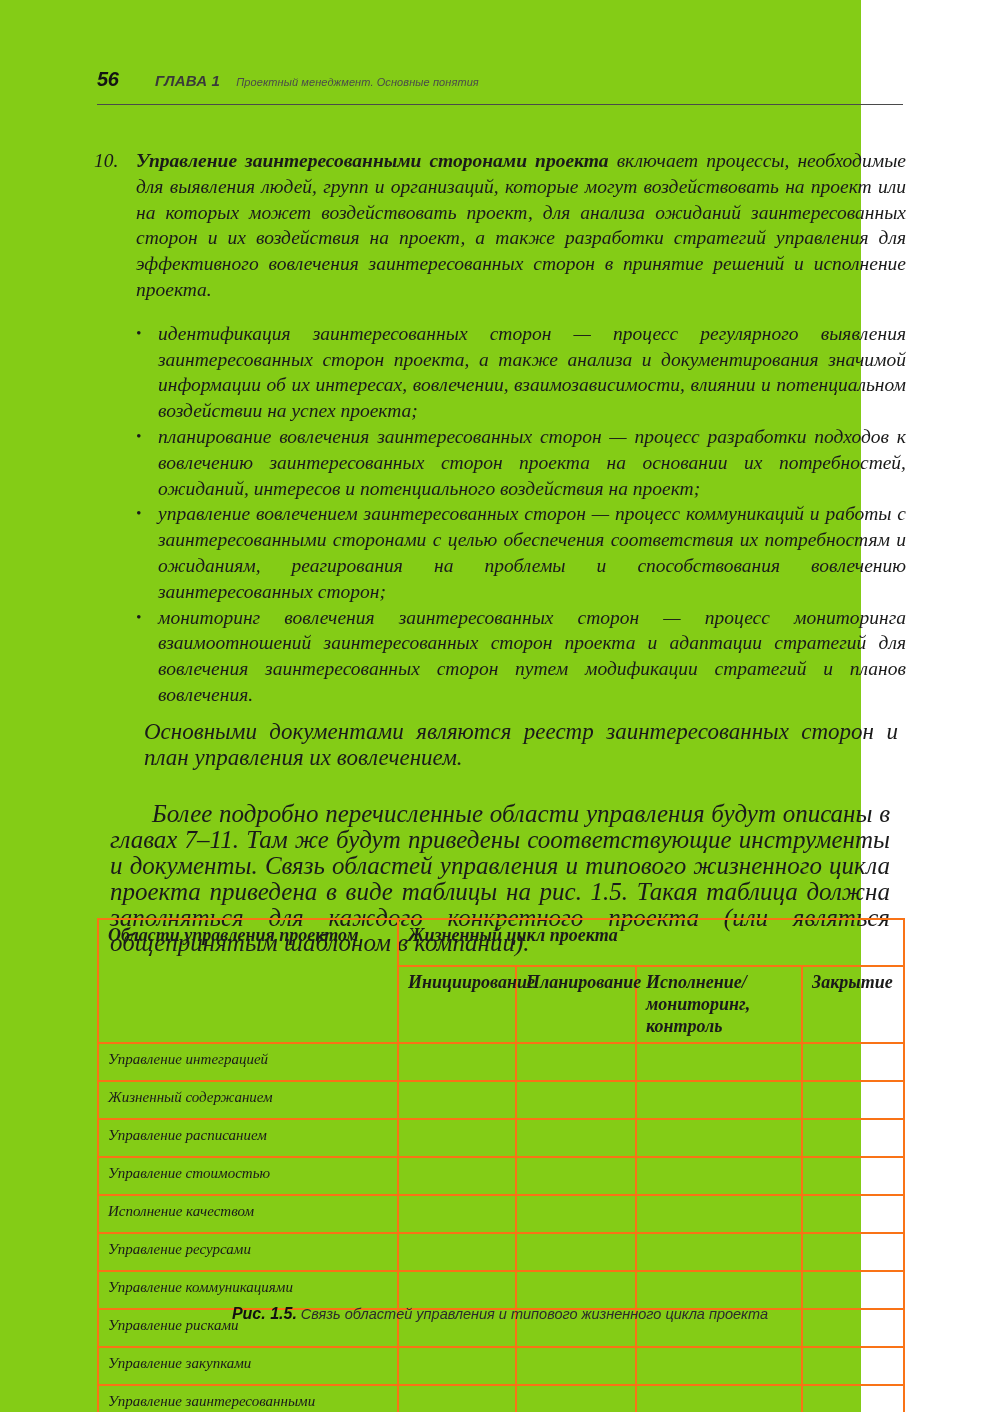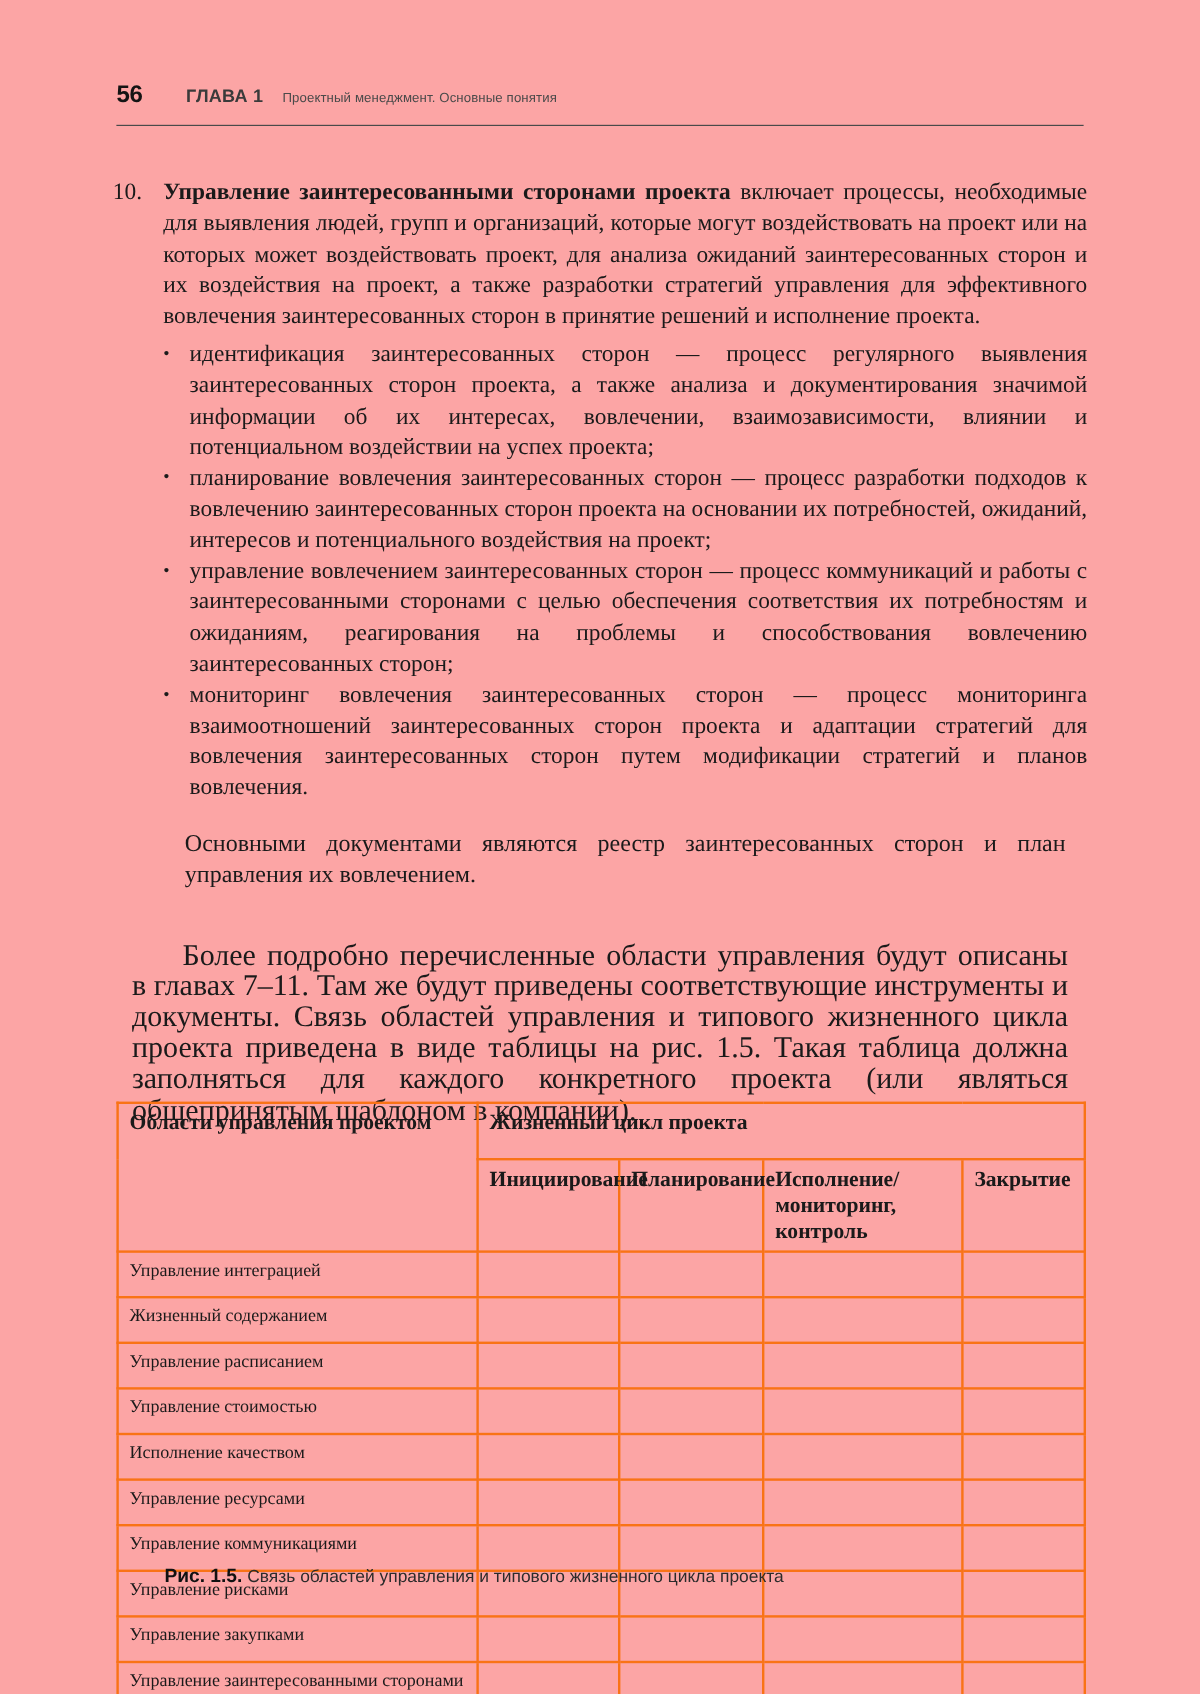--- a/index.html
+++ b/index.html
@@ -13,23 +13,24 @@
     height: 1412px;
     position: relative;
     font-family: "Liberation Serif", "DejaVu Serif", serif;
     color: #1a1a1a;
     overflow: hidden;
   }
 
   .page {
     position: absolute;
     left: 0; top: 0;
-    width: 1000px;
+    width: 861px;
     height: 1412px;
-    background: #fca5a5;
+    background: #84cc16;
+    font-style: italic;
   }
 
   
   .runhead {
     position: absolute;
     left: 97px;
     top: 68px;
     width: 806px;
     display: flex;
     align-items: baseline;
@@ -73,21 +74,21 @@
   .body-area {
     position: absolute;
     left: 94px;
     top: 148px;
     width: 812px;
   }
 
   .numitem {
     position: relative;
     padding-left: 42px;
-    margin-bottom: 0;
+    margin-bottom: 12px;
   }
   .numitem .num {
     position: absolute;
     left: 0;
     top: 0;
     font-size: 19.5px;
     line-height: 25.8px;
   }
   .para {
     font-size: 19.5px;
@@ -123,24 +124,24 @@
   }
   ul.bullets > li .dot {
     position: absolute;
     left: 0;
     top: 0;
     font-size: 15px;
     line-height: 25.8px;
   }
 
   .after-bullets {
-    font-size: 20px;
+    font-size: 23px;
     line-height: 25.8px;
     text-align: justify;
-    margin: 18px;
+    margin: 8px;
     padding-left: 42px;
   }
 
   .para-indent {
     font-size: 25px;
     line-height: 25.8px;
     text-align: justify;
     margin: 16px;
     padding-left: 0;
     text-indent: 42px;
@@ -194,24 +195,24 @@
   td.tall {
     height: 52px;
   }
 
   
   .caption {
     position: absolute;
     left: 97px;
     top: 1305px;
     width: 806px;
+    text-align: center;
     font-family: "Liberation Sans", "DejaVu Sans", sans-serif;
     font-size: 14.5px;
     color: #2b2b2b;
-    padding-left: 40px;
   }
   .caption .cap-label {
     font-weight: bold;
     font-size: 16px;
     color: #111111;
   }
 </style>
 </head>
 <body>
 

